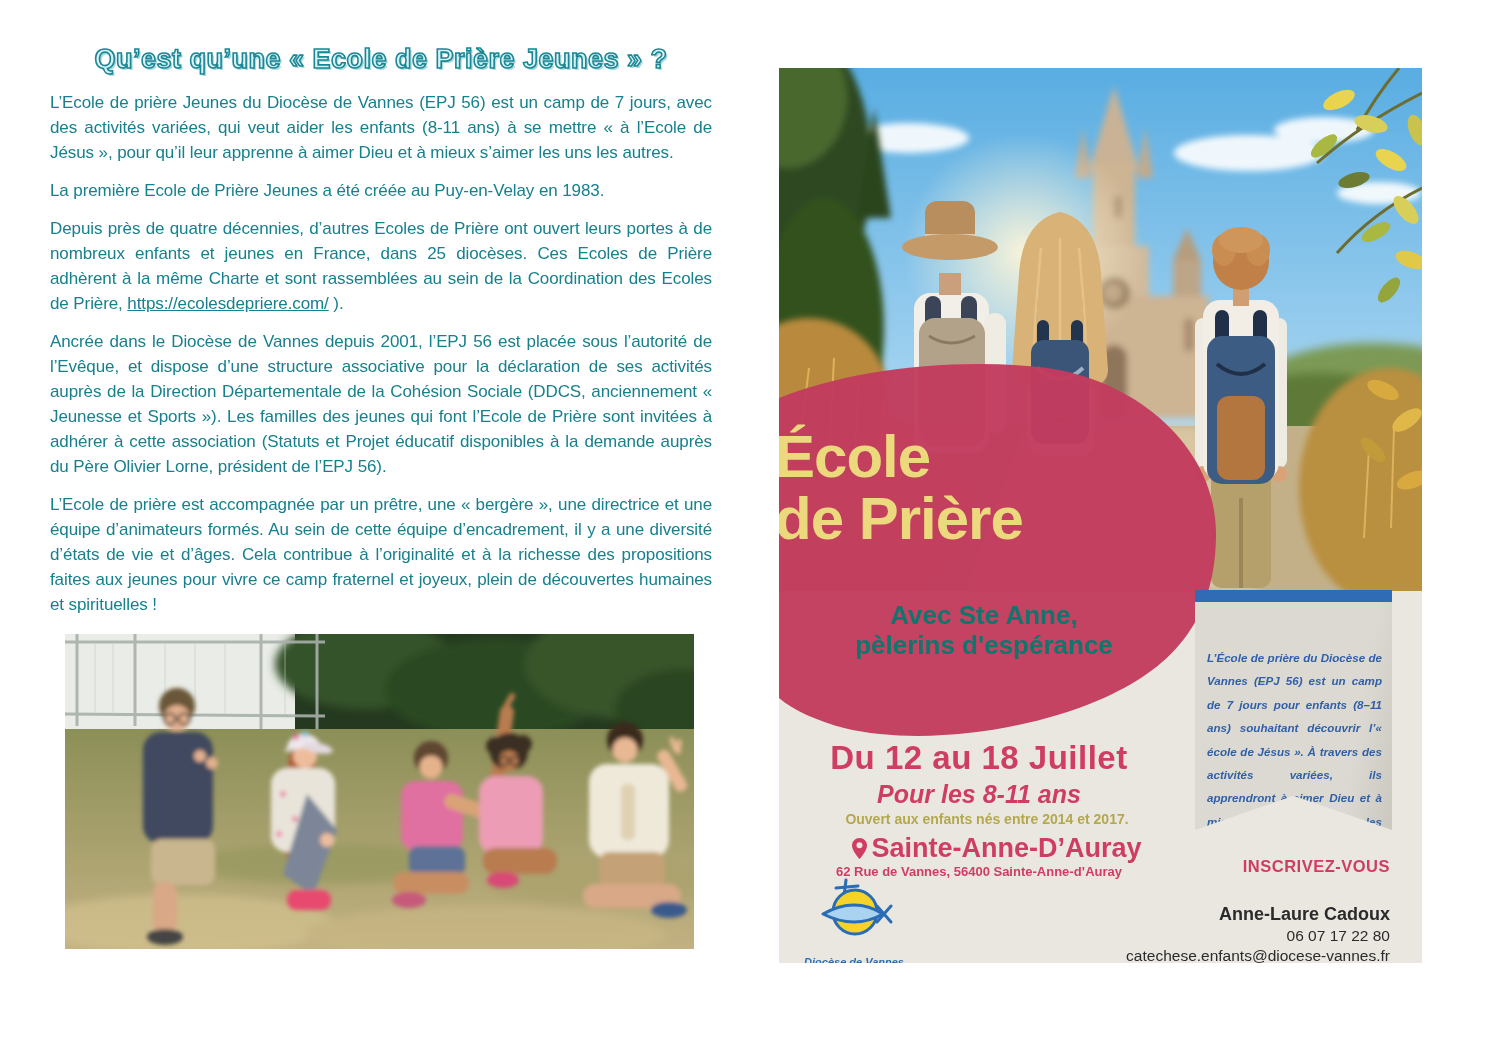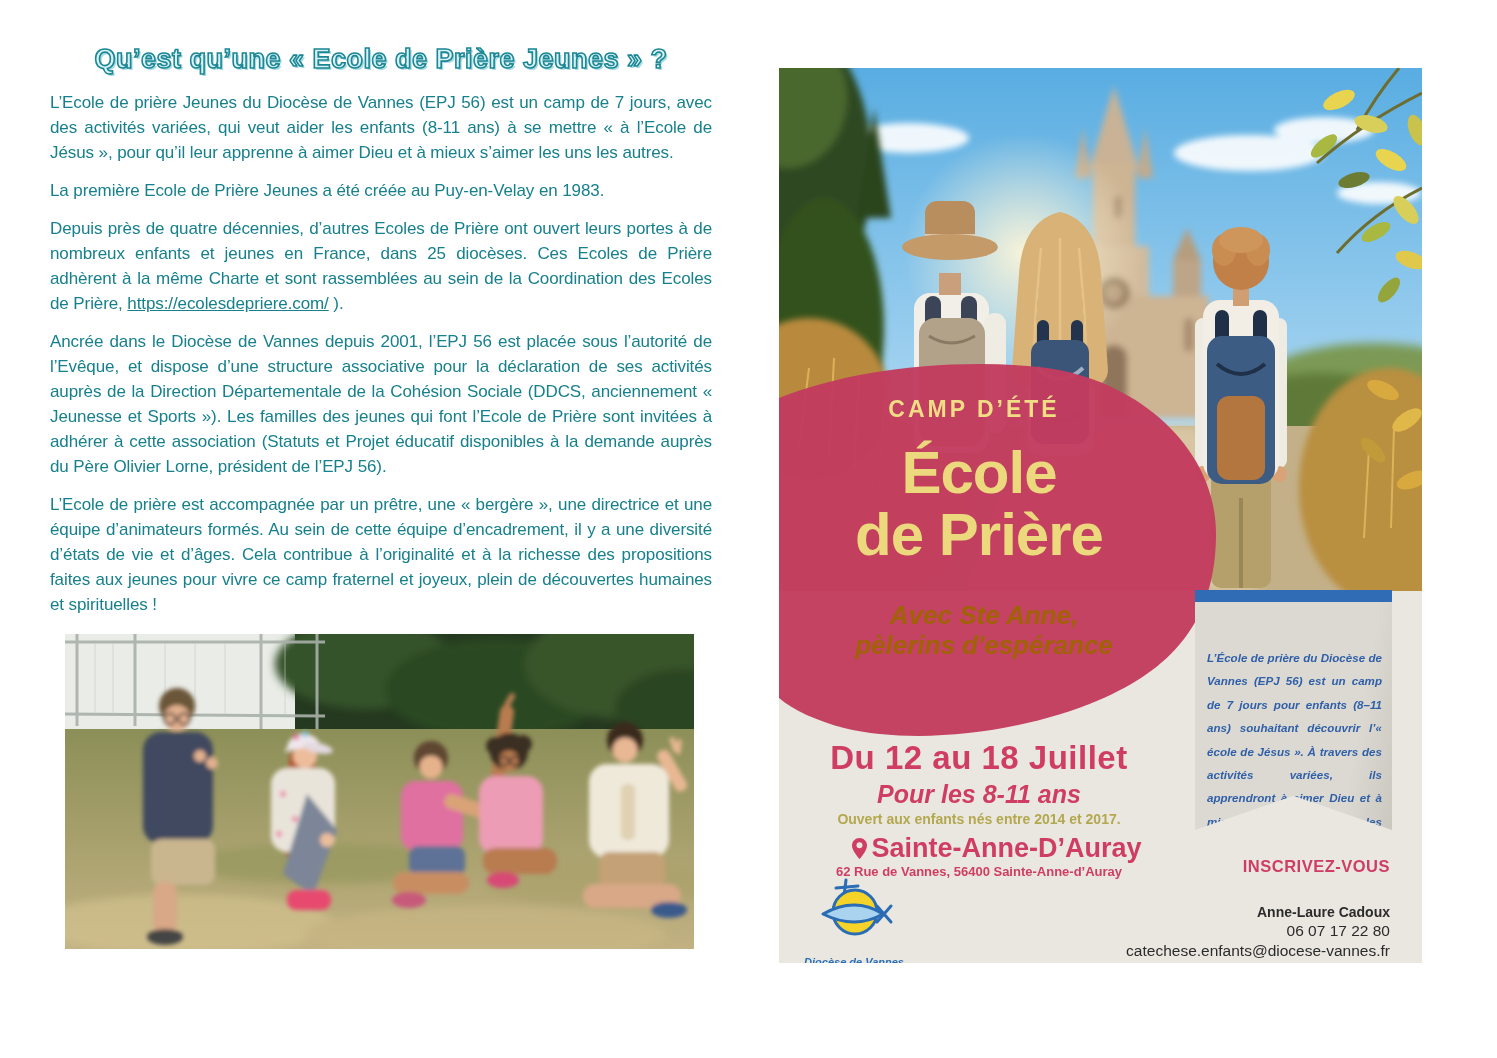--- a/index.html
+++ b/index.html
@@ -25,30 +25,30 @@
   .photo-wrap{margin:17px 0 0 15px;width:629px;height:315px;overflow:hidden;}
 
   
   .poster{position:absolute;left:779px;top:68px;width:643px;height:895px;
     background:var(--poster-bg);overflow:hidden;}
   .poster-photo{position:absolute;left:0;top:0;width:643px;height:523px;}
   .blob-svg{position:absolute;left:0;top:0;width:643px;height:895px;pointer-events:none;}
 
   .camp-label{position:absolute;left:0;top:328px;width:390px;text-align:center;
     font-size:23px;font-weight:bold;letter-spacing:3px;color:var(--pale-yellow);}
-  .poster-title{position:absolute;left:-4px;top:374px;width:408px;text-align:center;
+  .poster-title{position:absolute;left:-4px;top:358px;width:408px;
     font-size:60px;line-height:62px;font-weight:bold;letter-spacing:-1px;color:var(--yellow);}
   .poster-sub{position:absolute;left:0;top:532px;width:410px;text-align:center;
-    font-size:26px;line-height:30px;font-weight:bold;color:#a16207;font-style:italic;}
+    font-size:26px;line-height:30px;font-weight:bold;color:#0f766e;}
 
   .dates{position:absolute;left:0;top:671px;width:400px;text-align:center;
     font-size:33px;font-weight:bold;color:var(--accent-pink);letter-spacing:.5px;}
   .ages{position:absolute;left:0;top:712px;width:400px;text-align:center;
     font-size:25px;font-weight:bold;color:var(--accent-pink);font-style:italic;}
-  .birth{position:absolute;left:0;top:743px;width:400px;text-align:center;
+  .birth{position:absolute;left:8px;top:743px;width:400px;text-align:center;
     font-size:14px;font-weight:bold;color:var(--olive);}
   .place-row{position:absolute;left:0;top:765px;width:400px;text-align:center;
     font-size:27px;font-weight:bold;color:var(--accent-pink);padding-left:36px;}
   .place-row svg{vertical-align:-2px;margin-right:4px;}
   .address{position:absolute;left:0;top:796px;width:400px;text-align:center;
     font-size:13px;font-weight:bold;color:var(--accent-pink);}
 
   .logo-block{position:absolute;left:20px;top:810px;width:110px;text-align:center;}
   .logo-caption{font-size:11px;font-weight:bold;font-style:italic;color:#2a6db5;margin-top:10px;}
 
@@ -57,21 +57,21 @@
   .ribbon-bar{position:absolute;left:0;top:0;width:197px;height:12px;background:var(--blue-bar);}
   .ribbon-body{position:absolute;left:0;top:12px;width:197px;height:228px;
     background:linear-gradient(100deg,var(--ribbon-gray) 78%,#cbc8c0 100%);
     clip-path:polygon(0 0,100% 0,100% 100%,50% 85%,0 100%);}
   .ribbon-text{padding:44px 10px 0 12px;font-size:11.6px;line-height:23.4px;
     text-align:justify;color:var(--ribbon-blue);font-style:italic;font-weight:bold;}
 
   .contact{position:absolute;right:32px;top:789px;text-align:right;}
   .signup{font-size:16.5px;font-weight:bold;letter-spacing:.5px;color:var(--accent-pink);
     margin-bottom:28px;}
-  .c-name{font-size:14px;font-weight:bold;color:var(--dark);}
+  .c-name{font-size:18px;font-weight:bold;color:var(--dark);}
   .c-line{font-size:15.5px;color:var(--dark);margin-top:2px;}
 </style>
 </head>
 <body>
 
 <div class="page">
 
   <div class="left-col">
     <div class="doc-title">Qu’est qu’une « Ecole de Prière Jeunes » ?</div>
     <p class="lead">L’Ecole de prière Jeunes du Diocèse de Vannes (EPJ 56) est un camp de 7 jours, avec des activités variées, qui veut aider les enfants (8-11 ans) à se mettre « à l’Ecole de Jésus », pour qu’il leur apprenne à aimer Dieu et à mieux s’aimer les uns les autres.</p>
@@ -350,21 +350,20 @@
           <ellipse cx="594" cy="382" rx="16" ry="7" fill="#c19b3a" transform="rotate(45 594 382)"></ellipse>
           <ellipse cx="634" cy="412" rx="17" ry="8" fill="#d8a93f" transform="rotate(-20 634 412)"></ellipse>
         </g>
       </g>
     </svg>
 
     <svg class="blob-svg" viewBox="0 0 643 895">
       <path d="M0,330 C70,302 170,290 260,299 C355,309 438,378 437,468 C436,556 390,602 320,632 C245,664 140,678 65,660 C38,653 14,642 0,630 Z" fill="#c23c5e" opacity="0.97"></path>
     </svg>
 
-    <div class="camp-label">CAMP D’ÉTÉ</div>
     <div class="poster-title">
       <div>École</div>
       <div>de Prière</div>
     </div>
     <div class="poster-sub">
       <div>Avec Ste Anne,</div>
       <div>pèlerins d'espérance</div>
     </div>
 
     <div class="ribbon">

